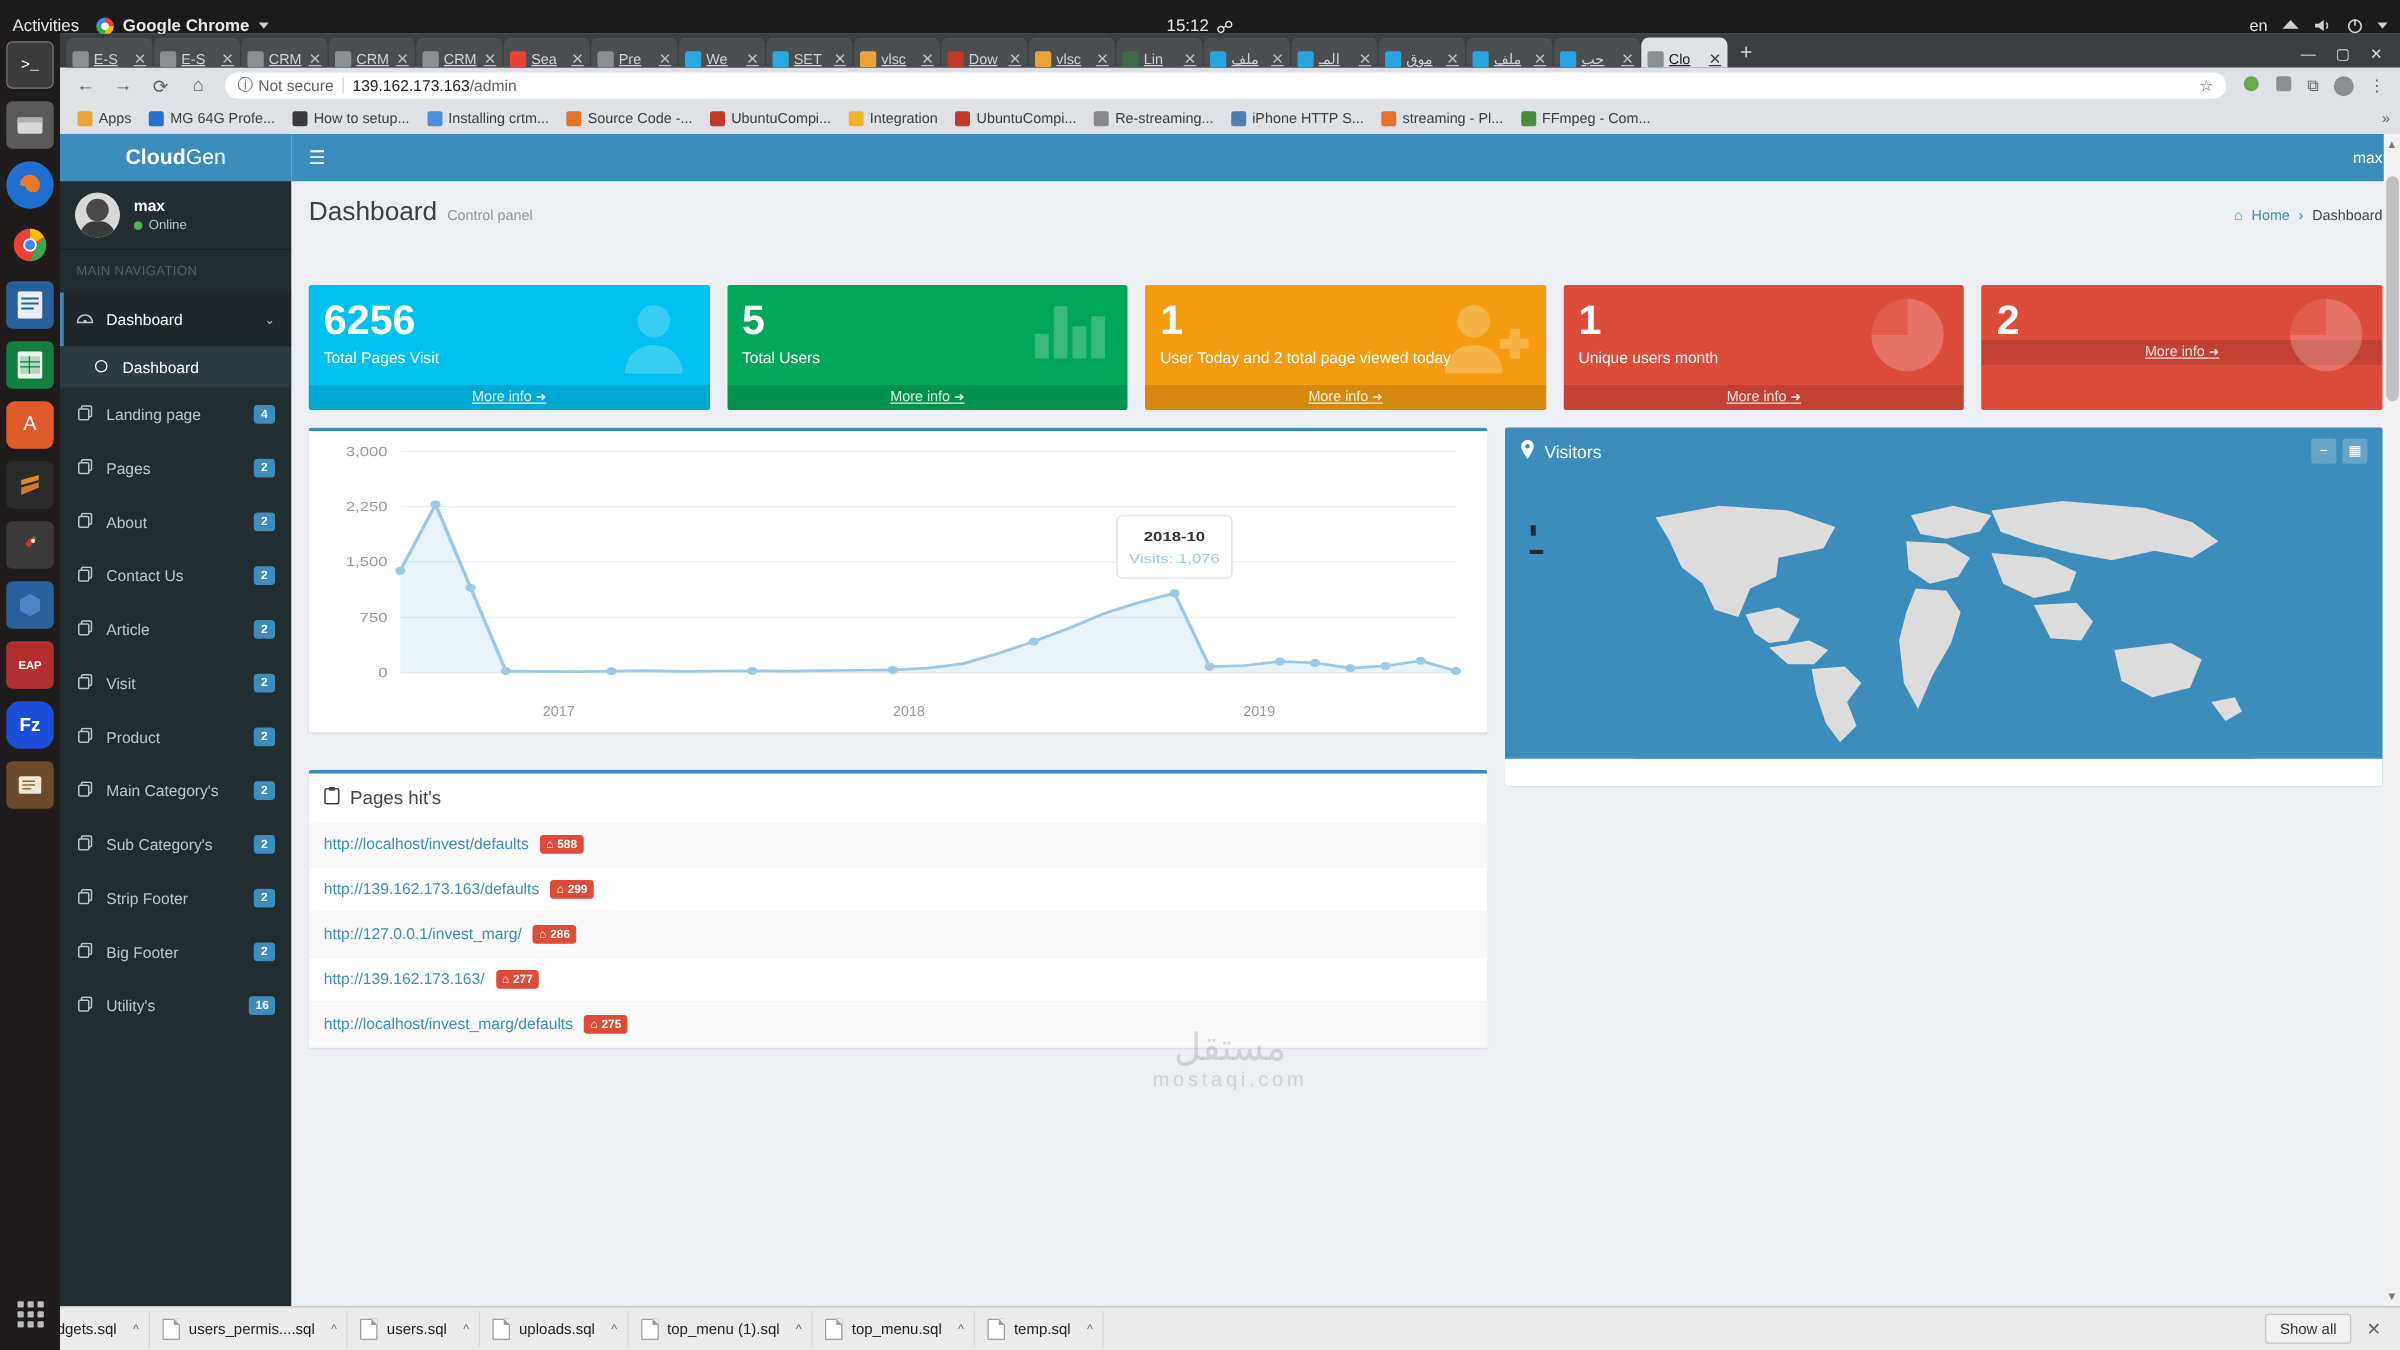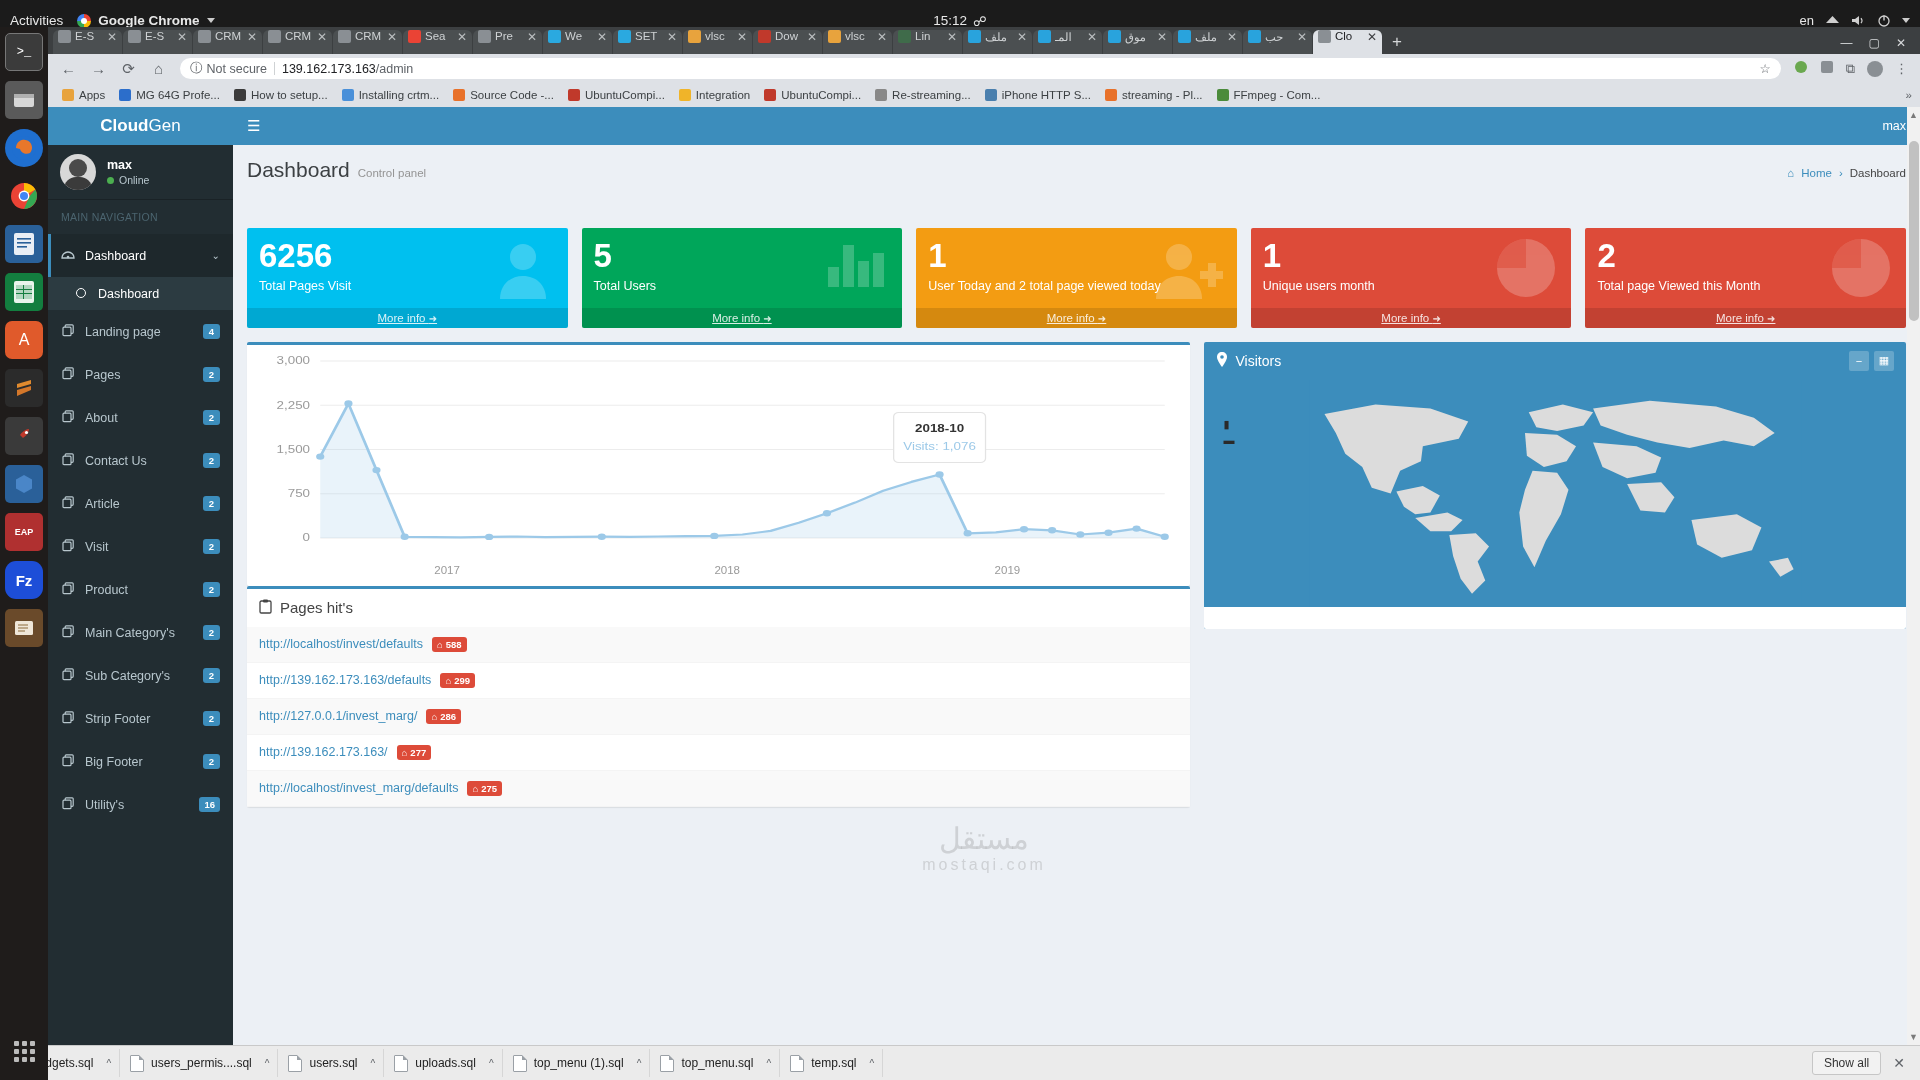--- a/index.html
+++ b/index.html
@@ -19,21 +19,21 @@
 
   
   .dock { position:absolute; left:0; top:27px; width:48px; bottom:0; background:#1f1c1b; display:flex; flex-direction:column; align-items:center; padding-top:6px; gap:10px; z-index:30;}
   .dock-ico { width:38px; height:38px; border-radius:5px; display:flex; align-items:center; justify-content:center; font-size:18px; color:#fff; }
   .dock-show { margin-top:auto; margin-bottom:10px; width:38px;height:38px; display:grid; grid-template-columns:repeat(3,5px); grid-template-rows:repeat(3,5px); gap:3px; align-content:center; justify-content:center;}
   .dock-show i { background:#bbb; border-radius:1px; display:block; width:5px;height:5px;}
 
   
   .chrome { position:absolute; left:48px; top:27px; right:0; bottom:35px; background:#dee1e6; display:flex; flex-direction:column; }
   .tabstrip { height:27px; background:#3c3f41; display:flex; align-items:flex-end; padding-left:5px; position:relative;}
-  .tab { height:24px; min-width:0; width:69px; background:#4b4f51; margin-right:1px; border-radius:6px 6px 0 0; display:flex; align-items:flex-start; padding:0 5px; gap:4px; color:#cfd2d4; font-size:11.5px; overflow:hidden; white-space:nowrap; flex:0 0 auto;}
+  .tab { height:24px; min-width:0; width:69px; background:#4b4f51; margin-right:1px; border-radius:6px 6px 0 0; display:flex; align-items:flex-end; padding:0 5px; gap:4px; color:#cfd2d4; font-size:11.5px; overflow:hidden; white-space:nowrap; flex:0 0 auto;text-decoration:underline;}
   .tab.active { background:#dee1e6; color:#202124; }
   .tab .fav { width:13px;height:13px; flex:0 0 13px; border-radius:2px; display:block; }
   .tab .tl { flex:1 1 auto; overflow:hidden; text-overflow:clip; }
   .tab .tx { font-size:12px; opacity:.85; }
   .newtab { color:#d5d7d9; font-size:17px; padding:0 9px 2px 9px; }
   .wbtns { margin-left:auto; display:flex; align-items:center; gap:16px; padding:0 14px 4px 0; color:#d8dadc; font-size:12px; }
 
   .omnibar { height:29px; background:#dee1e6; display:flex; align-items:center; gap:13px; padding:0 12px; }
   .nbtn { color:#5f6368; font-size:15px; width:17px; text-align:center; }
   .urlbox { flex:1; height:21px; background:#fff; border-radius:11px; display:flex; align-items:center; padding:0 10px; gap:7px; font-size:12.5px; }
@@ -676,21 +676,20 @@
               <div class="num">1</div>
               <div class="txt">Unique users month</div>
               <a class="more" href="#">More info <span style="font-size:10px">➜</span></a>
             </div>
             <div class="sbox" style="background: rgb(221, 75, 57);">
               <div class="bigico"><svg width="62" height="62" viewBox="0 0 62 62">
                   <circle cx="31" cy="31" r="29" fill="#fff"></circle>
                   <path d="M31 31V2A29 29 0 002 31z" fill="#dd4b39" opacity=".55"></path>
                 </svg></div>
               <div class="num">2</div>
-              <div class="txt">Total page Viewed this Month</div>
               <a class="more" href="#">More info <span style="font-size:10px">➜</span></a>
             </div>
           </div>
 
         <div class="row2">
           <div class="col-l">
 
             <div class="box">
               <div class="chart">
                 <svg class="line-chart" viewBox="0 0 720 215" preserveAspectRatio="none" id="chart-svg">
@@ -727,21 +726,21 @@
                     <text class="tip-v" x="533.5" y="101.5" text-anchor="middle">Visits: 1,076</text>
                   </svg>
                 <div style="display:flex;justify-content:space-around;padding:0 30px 8px 48px;" id="xaxis">
                     <span style="font-size: 11.5px; color: rgb(154, 154, 154);">2017</span>
                     <span style="font-size: 11.5px; color: rgb(154, 154, 154);">2018</span>
                     <span style="font-size: 11.5px; color: rgb(154, 154, 154);">2019</span>
                   </div>
               </div>
             </div>
 
-            <div class="box" style="margin-top:0;">
+            <div class="box" style="margin-top:30px;">
               <div class="box-head">
                 <div class="box-title">
                   <span>
                     <svg width="13" height="15" viewBox="0 0 13 15">
                         <rect x="1" y="2" width="11" height="12" rx="1.3" fill="none" stroke="#444" stroke-width="1.3"></rect>
                         <rect x="4" y="0.5" width="5" height="3" rx="1" fill="#444"></rect>
                       </svg>
                   </span>
                   <span>Pages hit's</span>
                 </div>

